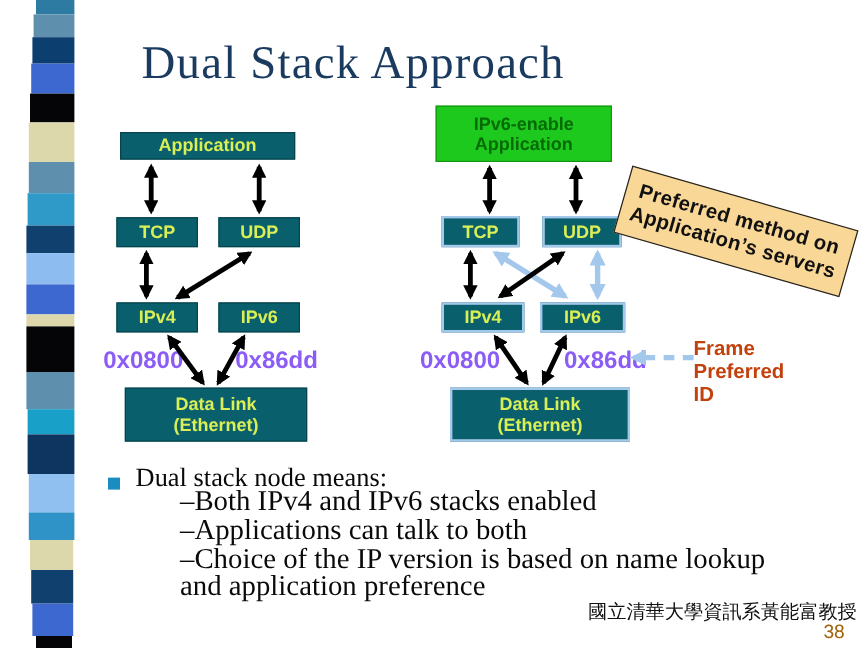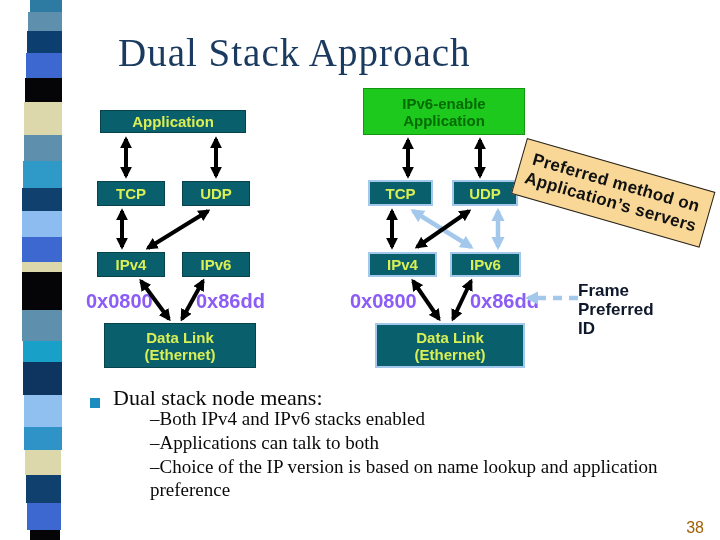--- a/index.html
+++ b/index.html
@@ -27,27 +27,27 @@
   .arrow-blue{stroke:#a4c8ec;stroke-width:4.5;}
   .dashed{stroke-dasharray:9 7;}
   
   .note{position:absolute;left:527px;top:138px;width:194px;height:56px;
         background:#f8d797;border:1px solid #222;transform:rotate(16deg);
         transform-origin:0 0;display:flex;flex-direction:column;align-items:center;
         justify-content:center;font-weight:bold;font-size:17px;color:#111;
         line-height:20px;letter-spacing:.3px;z-index:5;}
   
   .frame-label{position:absolute;left:578px;top:281px;font-weight:bold;font-size:17px;
-               line-height:19px;color:#0f172a;}
+               line-height:19px;color:#c2410c;}
   
   .bullet-square{position:absolute;left:90px;top:398px;width:10px;height:10px;background:#1b8cc0;}
   .bullet-heading{position:absolute;left:113px;top:385px;
                   font-family:"Liberation Serif",serif;font-size:22px;color:#0a0a0a;}
   .sub-bullets{position:absolute;left:150px;top:407px;width:527px;
-               font-family:"Liberation Serif",serif;font-size:19px;line-height:23px;color:#0a0a0a;}
+               font-family:"Liberation Serif",serif;font-size:24px;line-height:23px;color:#0a0a0a;}
   .sub-bullets div{margin-bottom:1px;}
   
   .footer-aff{position:absolute;right:6px;top:500px;font-size:16px;color:#111;
               font-family:"Liberation Sans",sans-serif;}
   .footer-page{position:absolute;right:16px;top:519px;font-size:16px;color:#a16207;}
 </style>
 </head>
 <body>
 
 <div class="slide">
@@ -94,21 +94,21 @@
   <div class="box" style="left:182px;top:252px;width:68px;height:25px;">
     <span>IPv6</span>
   </div>
   <div class="etype" style="left:86px;top:290px;">0x0800</div>
   <div class="etype" style="left:196px;top:290px;">0x86dd</div>
   <div class="box dl" style="left:104px;top:323px;width:152px;height:45px;">
     <span>Data Link</span>
     <span>(Ethernet)</span>
   </div>
 
-  <div class="box green" style="left:363px;top:88px;width:162px;height:47px;">
+  <div class="box green" style="left:363px;top:88px;width:147px;height:47px;">
     <span>IPv6-enable</span>
     <span>Application</span>
   </div>
   <div class="box blue-border" style="left:368px;top:180px;width:65px;height:26px;">
     <span>TCP</span>
   </div>
   <div class="box blue-border" style="left:452px;top:180px;width:66px;height:26px;">
     <span>UDP</span>
   </div>
   <div class="box blue-border" style="left:368px;top:252px;width:69px;height:25px;">
@@ -162,15 +162,16 @@
   </div>
 
   <div class="bullet-square"></div>
   <div class="bullet-heading">Dual stack node means:</div>
   <div class="sub-bullets">
     <div>–Both IPv4 and IPv6 stacks enabled</div>
     <div>–Applications can talk to both</div>
     <div>–Choice of the IP version is based on name lookup and application preference</div>
   </div>
 
+  <div class="footer-aff">國立清華大學資訊系黃能富教授</div>
   <div class="footer-page">38</div>
 
 </div>
 
 </body></html>

